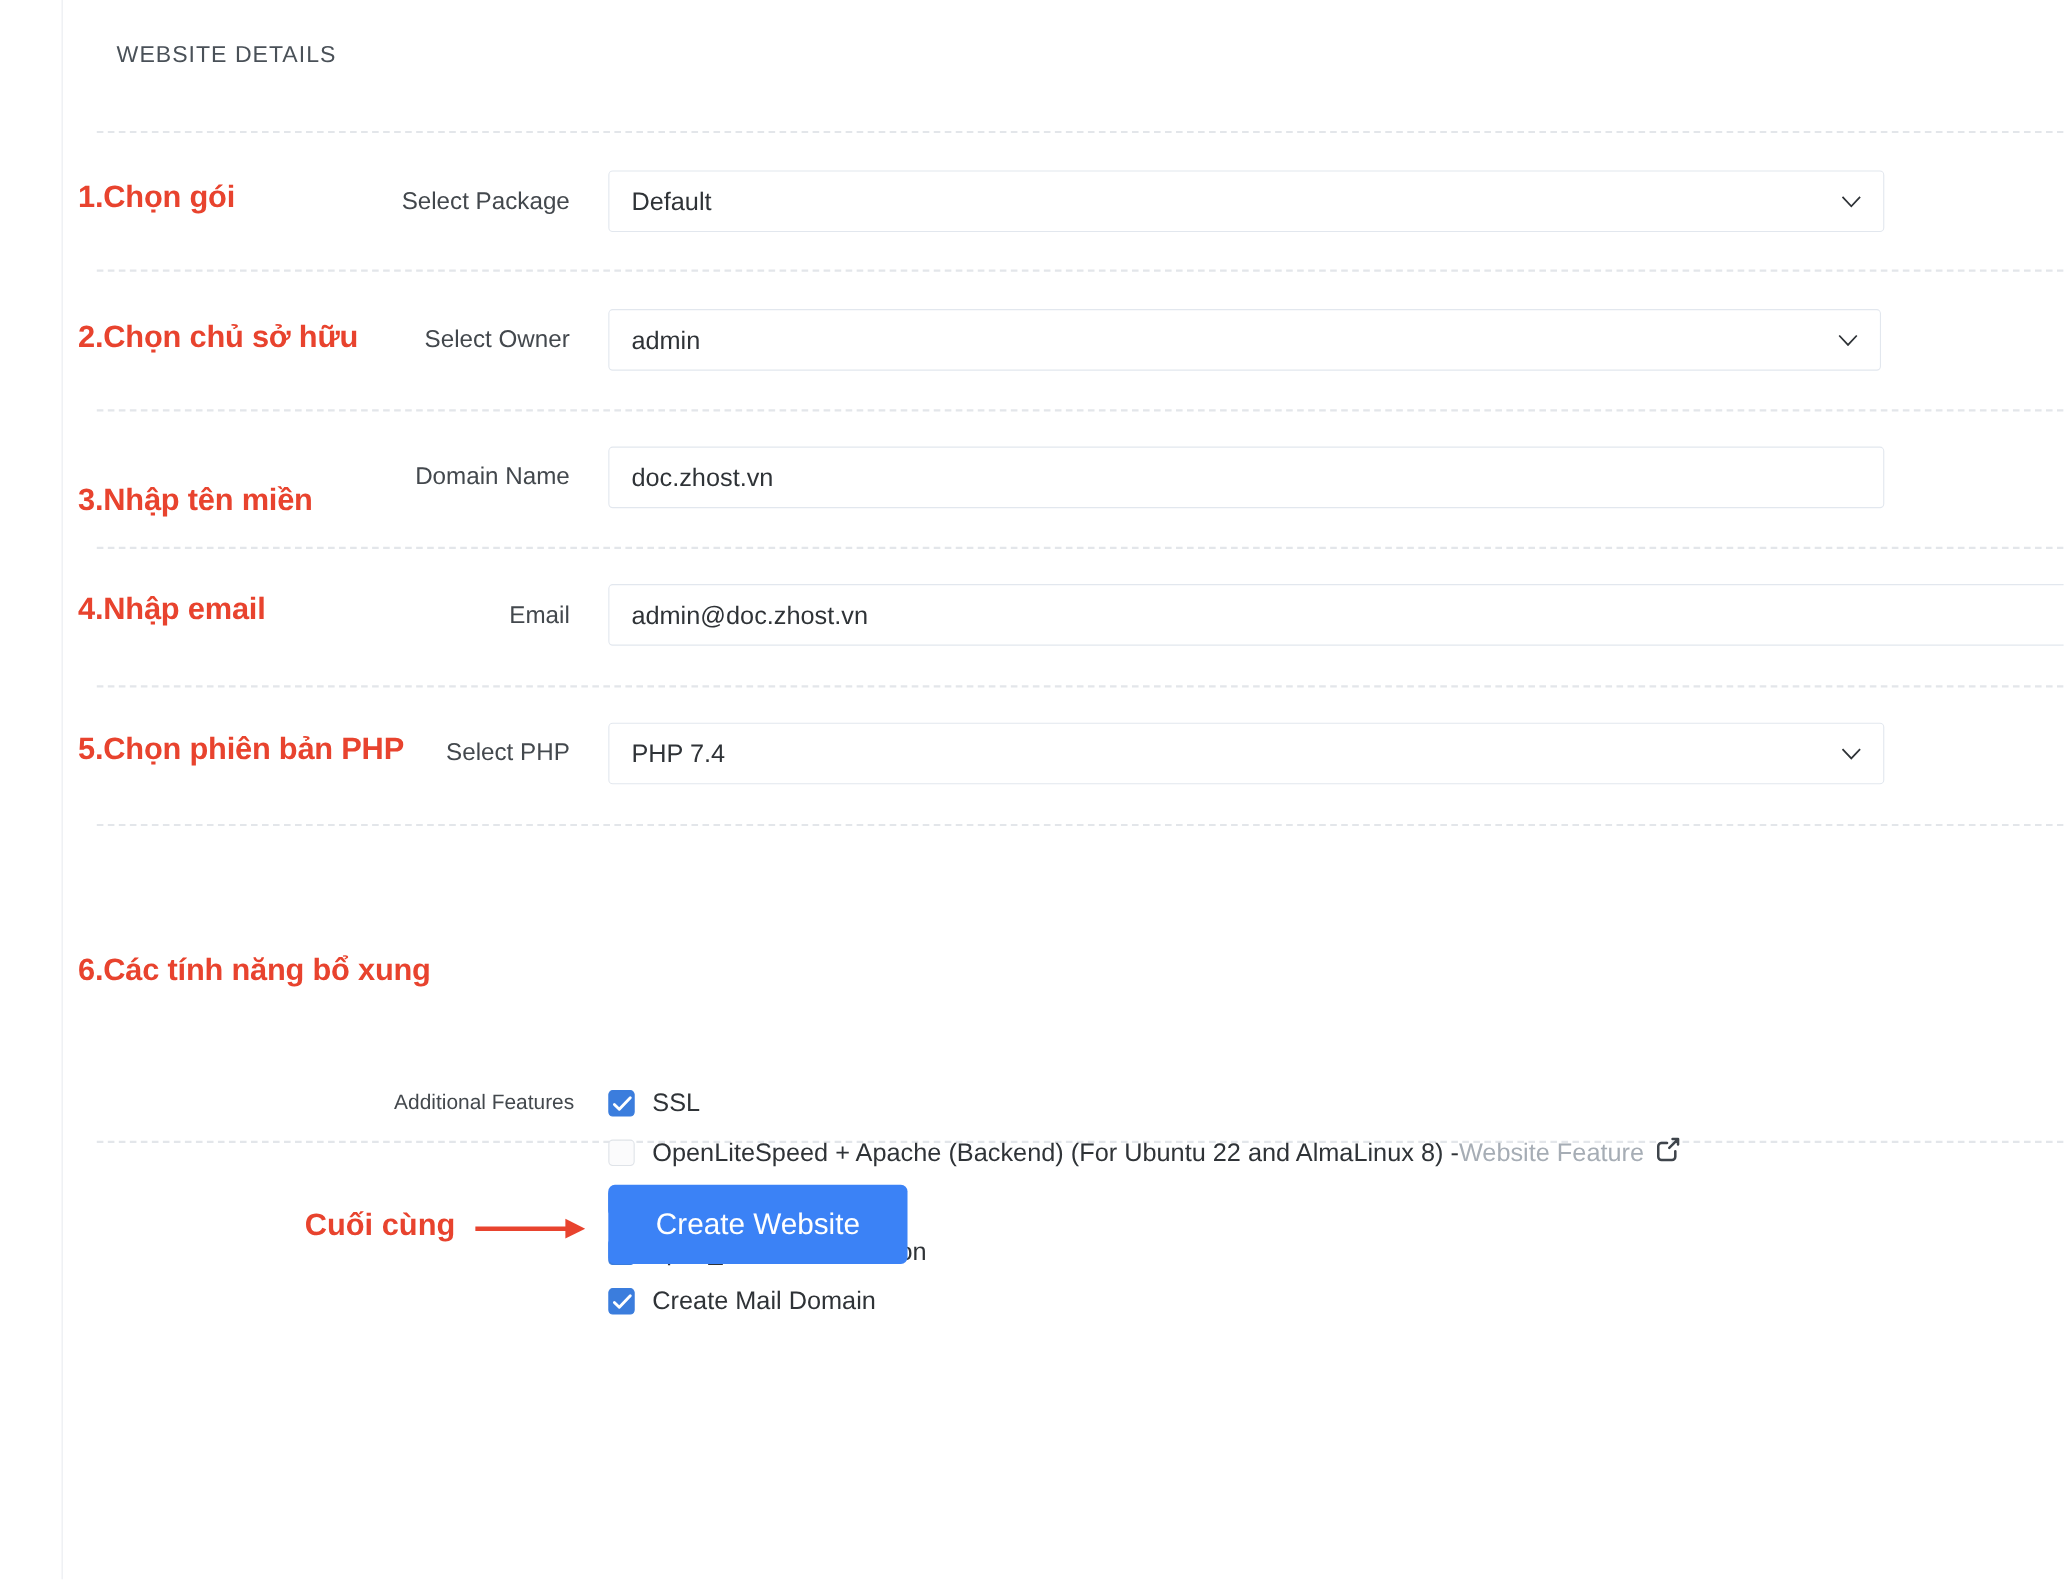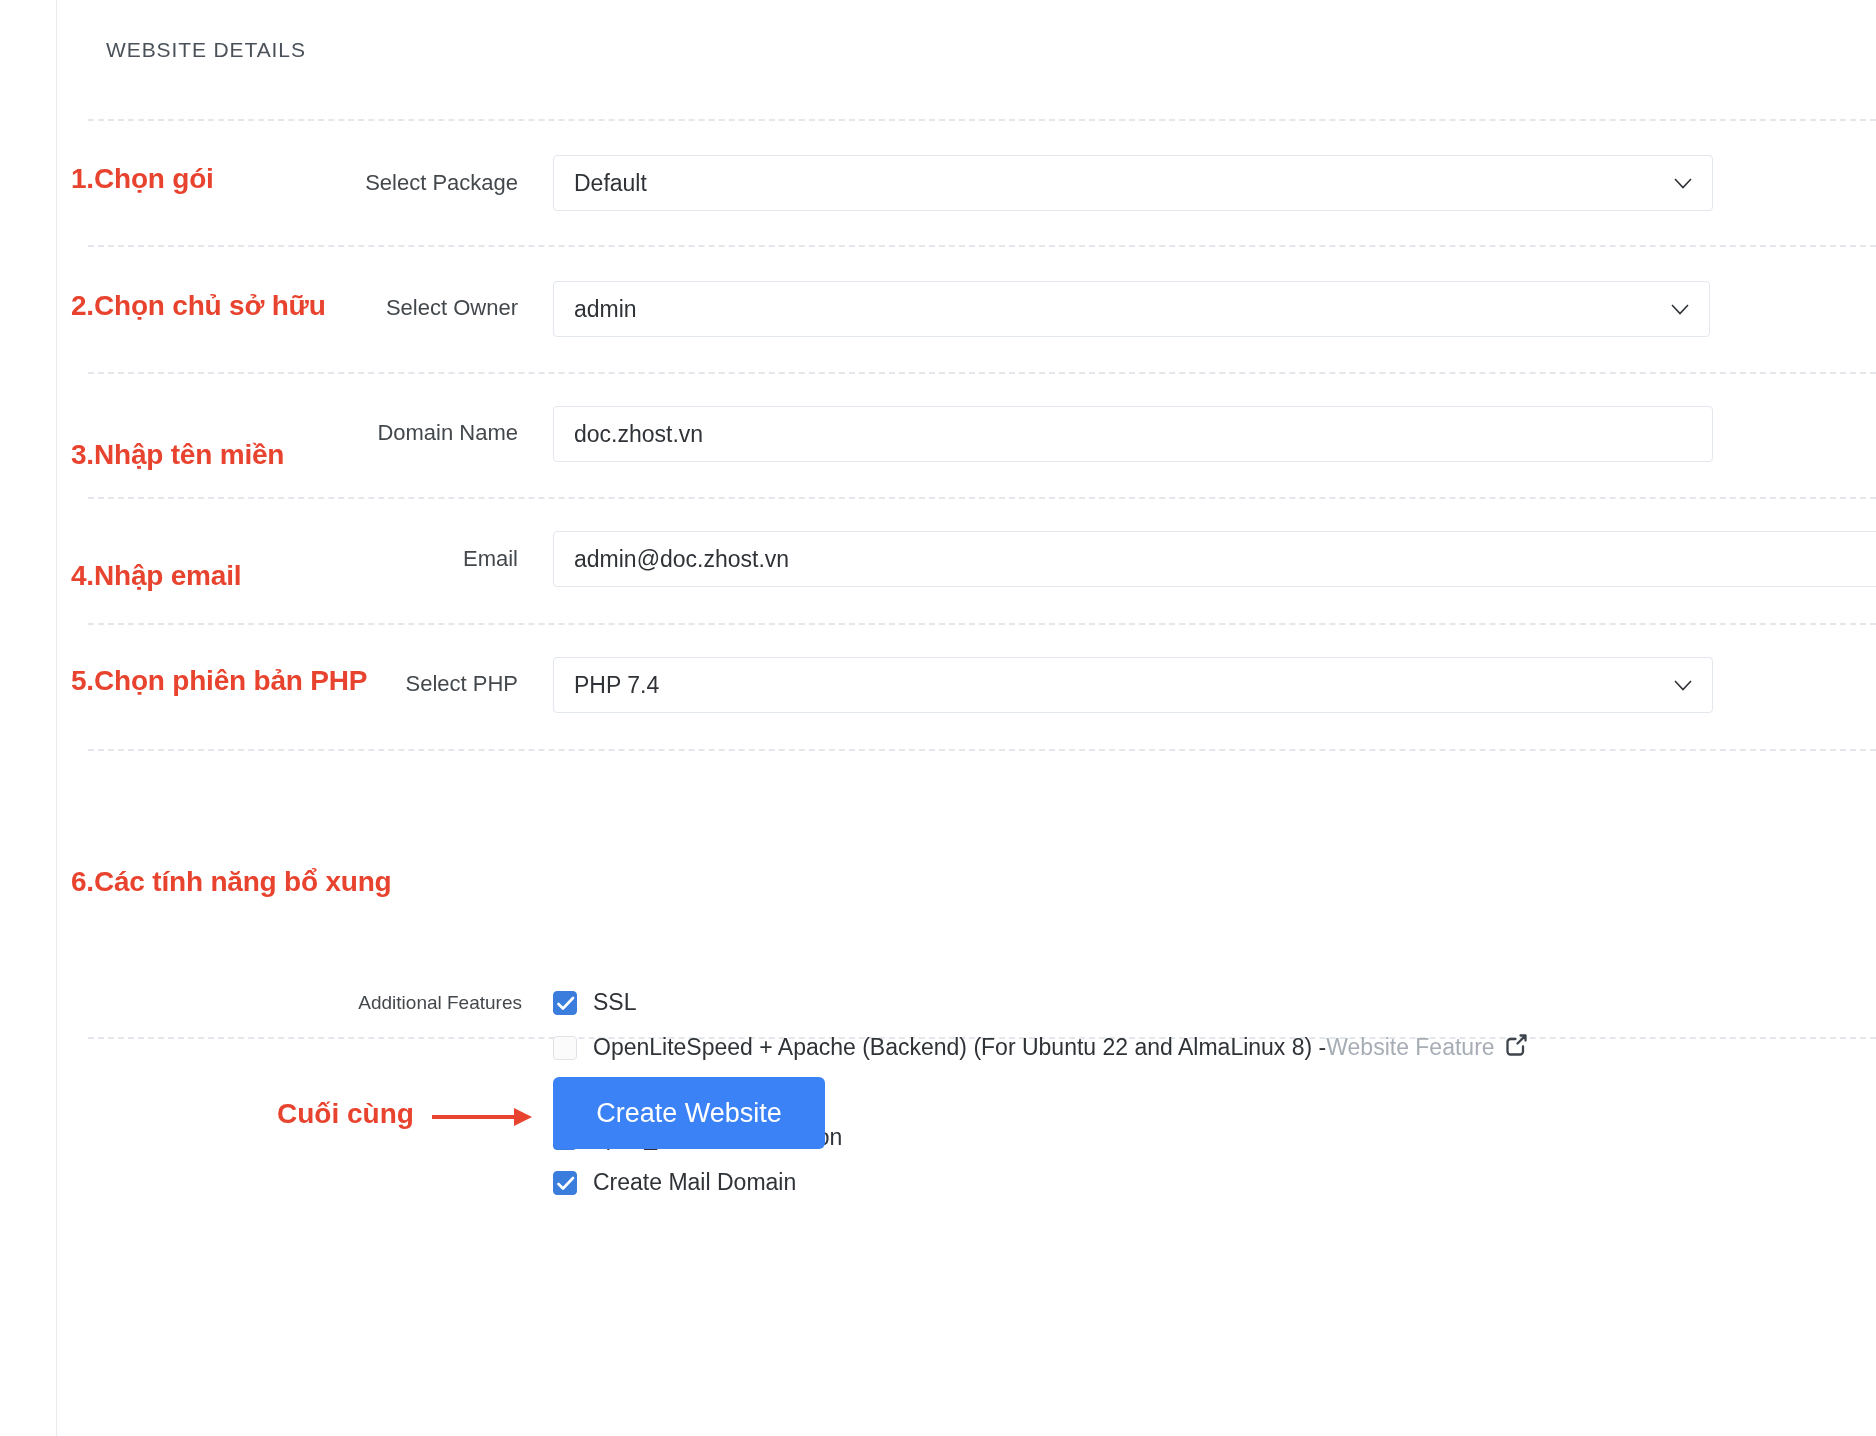--- a/index.html
+++ b/index.html
@@ -204,21 +204,21 @@
 
   <div class="row">
     <div class="vn-label" style="left:71px; top:412px;margin-top:27px;">3.Nhập tên miền</div>
     <div class="en-label" style="left:0; top:420px; width:518px;">Domain Name</div>
     <div class="field" style="left:553px; top:406px; width:1160px;">
       <span class="val">doc.zhost.vn</span>
     </div>
   </div>
 
   <div class="row">
-    <div class="vn-label" style="left:71px; top:560px;">4.Nhập email</div>
+    <div class="vn-label" style="left:71px; top:538px;">4.Nhập email</div>
     <div class="en-label" style="left:0; top:546px; width:518px;">Email</div>
     <div class="field" style="left:553px; top:531px; width:1344px;">
       <span class="val">admin@doc.zhost.vn</span>
     </div>
   </div>
 
   <div class="row">
     <div class="vn-label" style="left:71px; top:665px;">5.Chọn phiên bản PHP</div>
     <div class="en-label" style="left:0; top:671px; width:518px;">Select PHP</div>
     <div class="field" style="left:553px; top:657px; width:1160px;">

